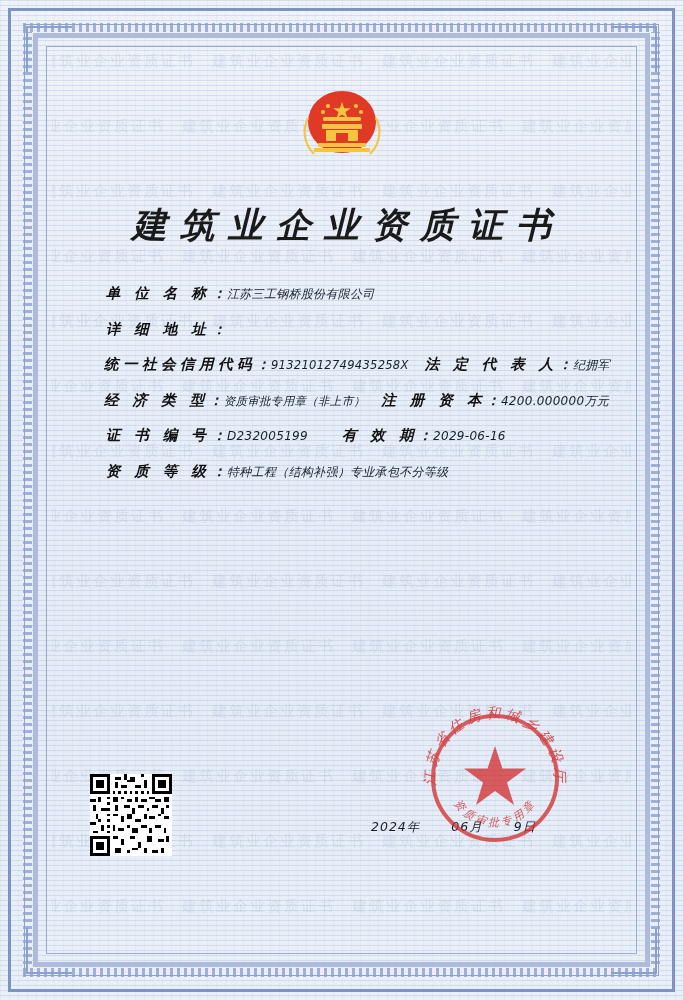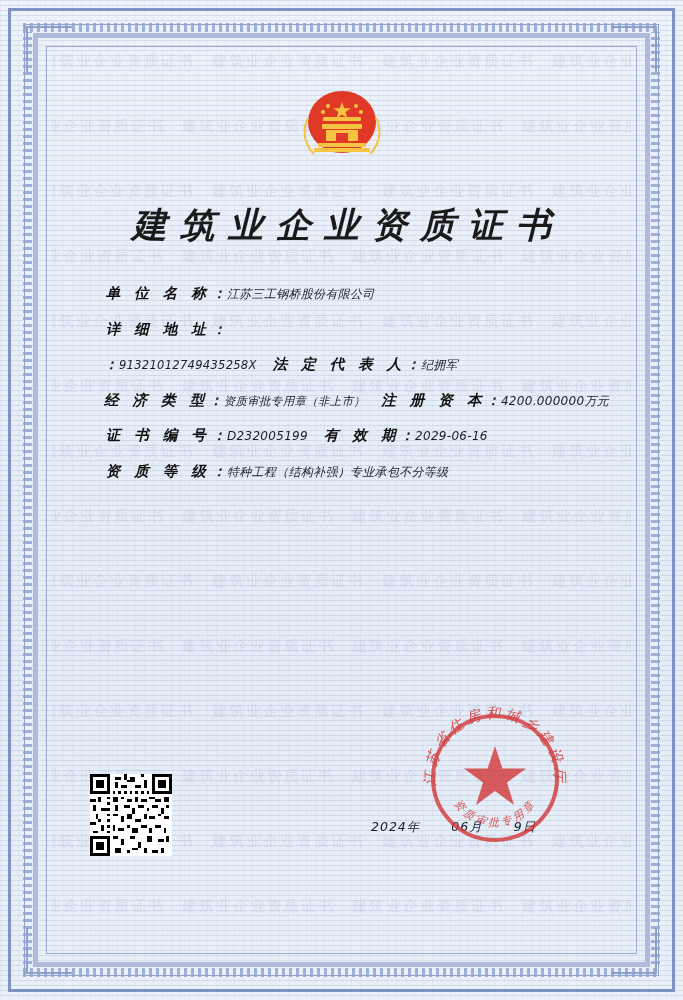--- a/index.html
+++ b/index.html
@@ -243,20 +243,21 @@
         <span class="colon">：</span>
         <span class="val">江苏三工钢桥股份有限公司</span>
       </div>
 
       <div class="row">
         <span class="lab w5">详 细 地 址</span>
         <span class="colon">：</span>
       </div>
 
       <div class="row">
+        <span class="lab">统一社会信用代码</span>
         <span class="colon">：</span>
         <span class="val small">91321012749435258X</span>
         <span class="group2">
           <span class="lab">法 定 代 表 人</span>
           <span class="colon">：</span>
           <span class="val">纪拥军</span>
         </span>
       </div>
 
       <div class="row">
@@ -267,21 +268,21 @@
           <span class="lab">注 册 资 本</span>
           <span class="colon">：</span>
           <span class="val">4200.000000万元</span>
         </span>
       </div>
 
       <div class="row">
         <span class="lab w5">证 书 编 号</span>
         <span class="colon">：</span>
         <span class="val">D232005199</span>
-        <span class="group2" style="margin-left:16px;">
+        <span class="group2" style="margin-left:34px;">
           <span class="lab">有 效 期</span>
           <span class="colon">：</span>
           <span class="val">2029-06-16</span>
         </span>
       </div>
 
       <div class="row">
         <span class="lab w5">资 质 等 级</span>
         <span class="colon">：</span>
         <span class="val">特种工程（结构补强）专业承包不分等级</span>

